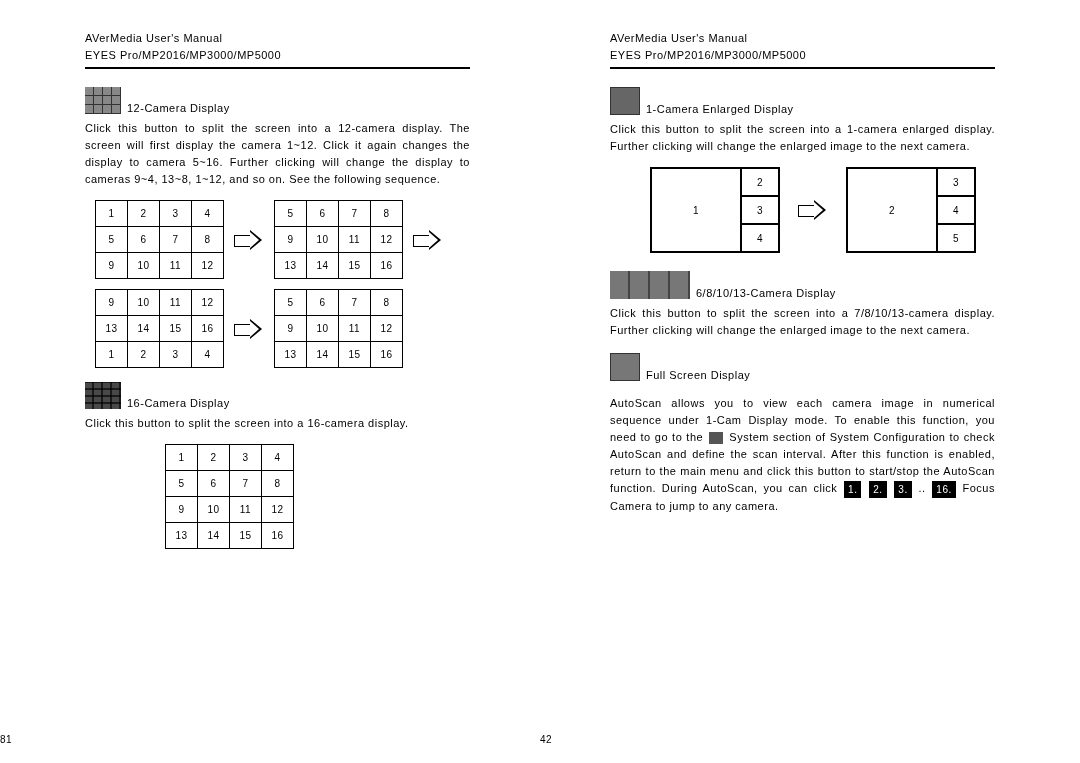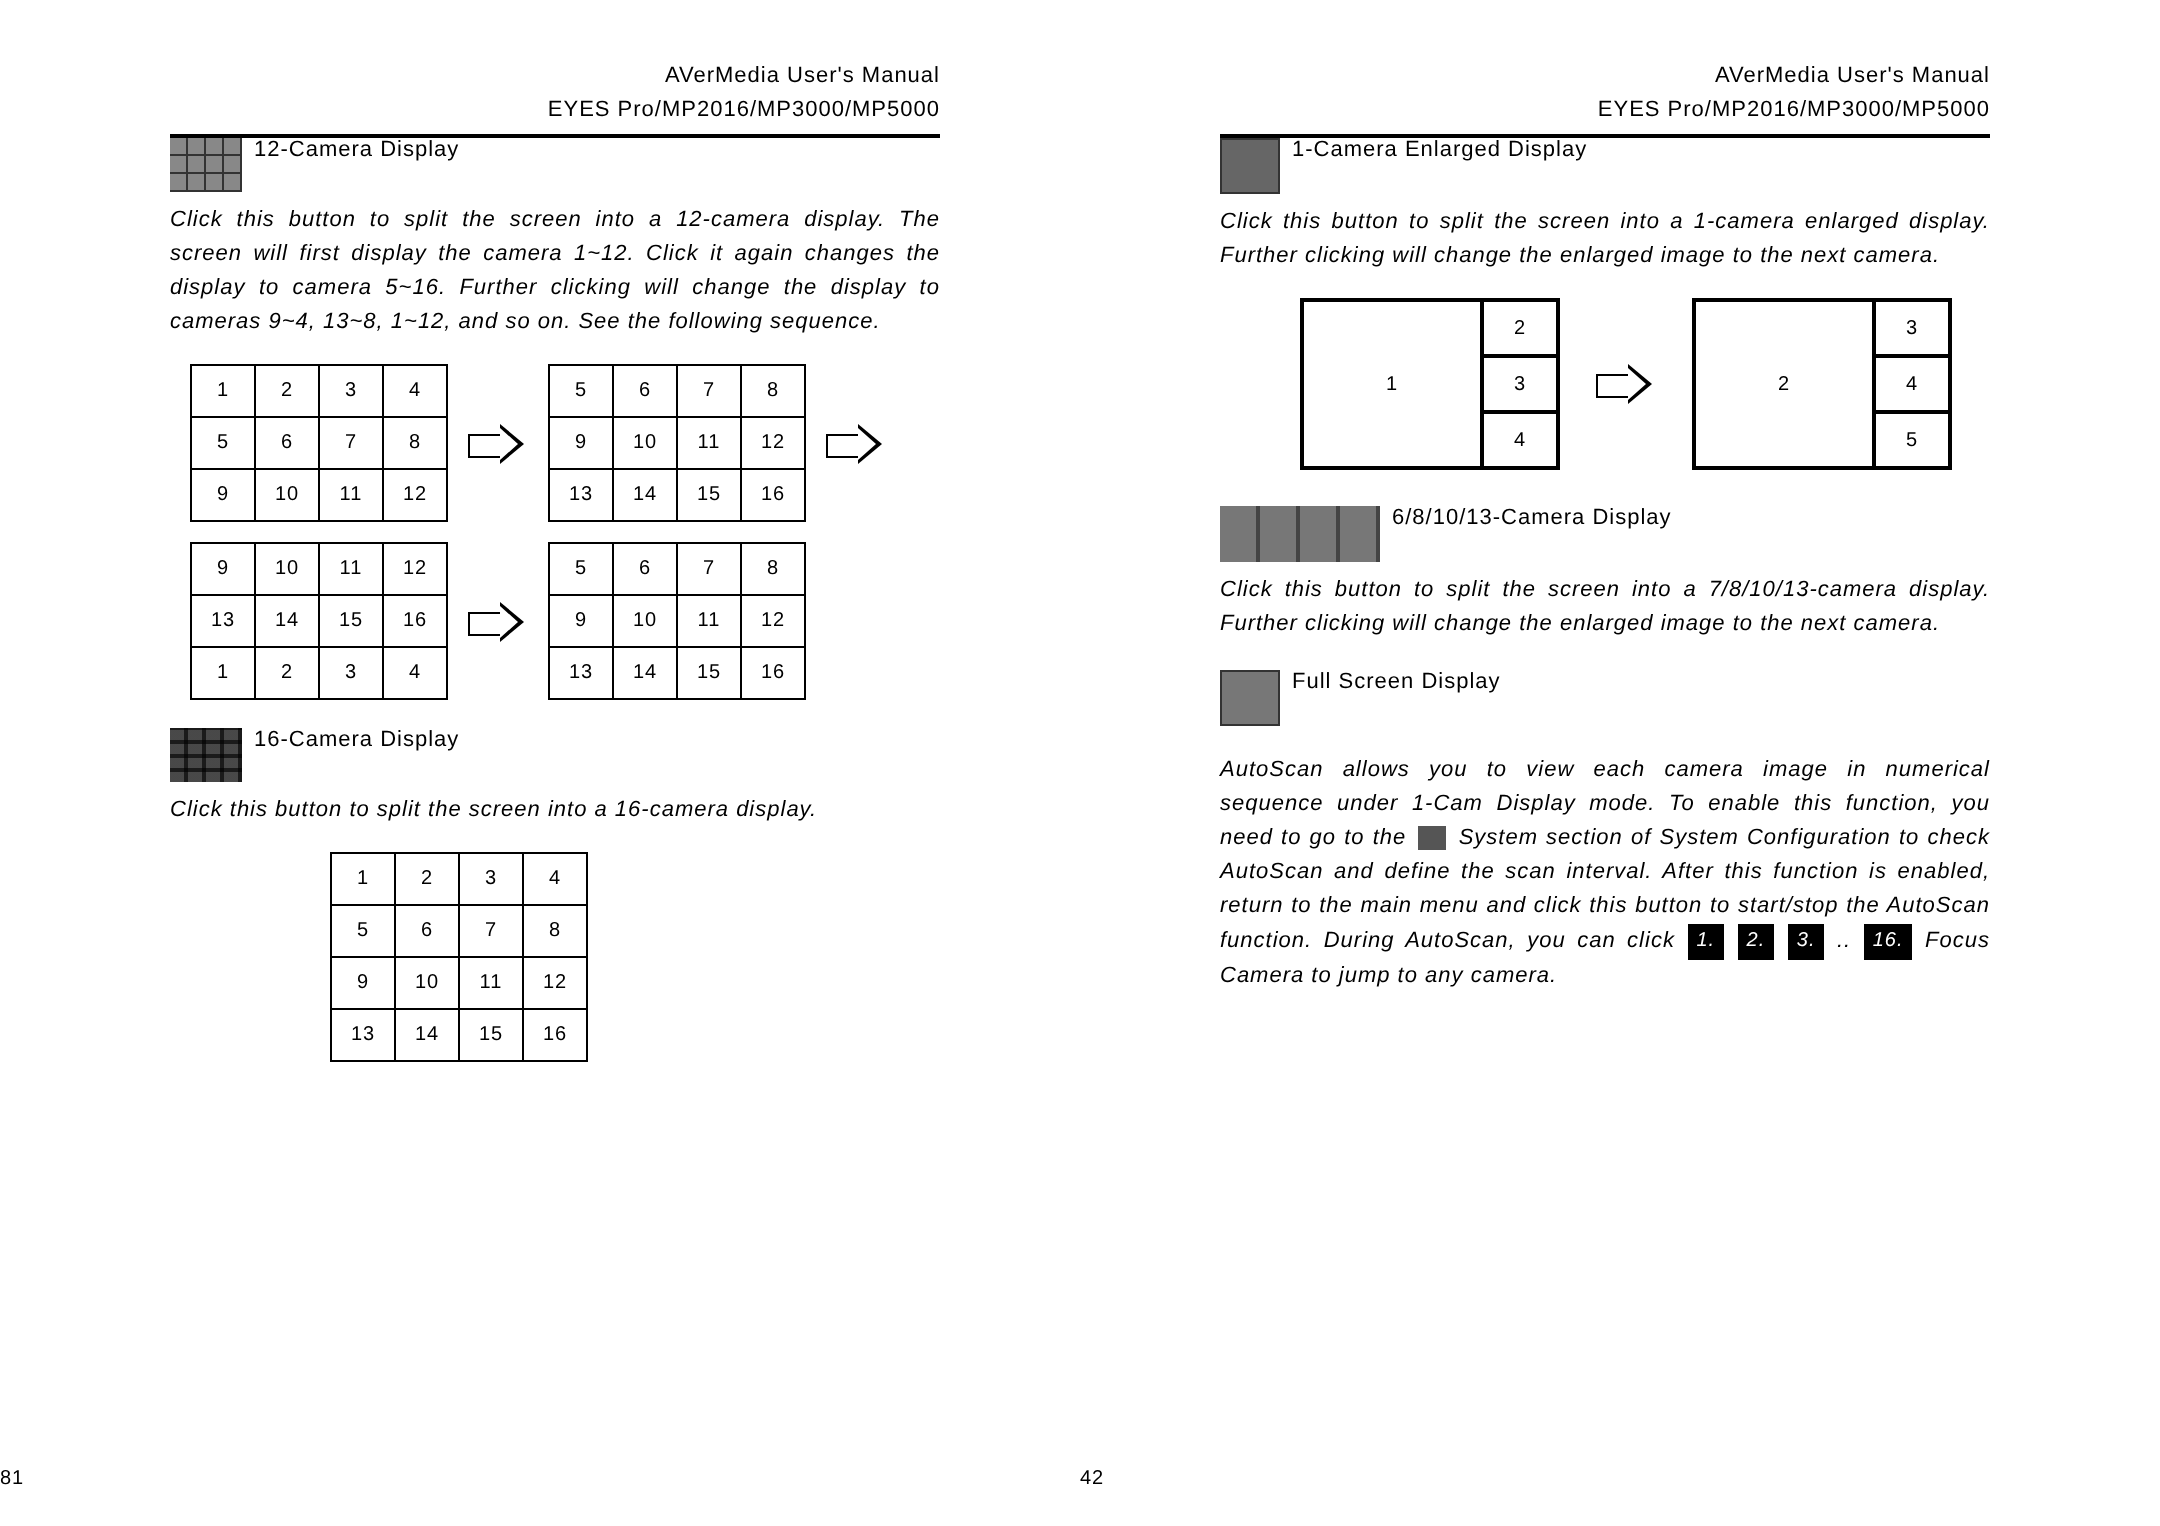--- a/index.html
+++ b/index.html
@@ -13,30 +13,32 @@
     display: flex;
     letter-spacing: 0.5px;
   }
   .page {
     width: 540px;
     padding: 30px 70px 20px 85px;
     position: relative;
   }
   .page.right { padding: 30px 85px 20px 70px; }
   .header {
-    text-align: right;
+    text-align: left;
     border-bottom: 2px solid #000;
     padding-bottom: 4px;
+    margin-bottom: 18px;
     line-height: 1.5;
   }
   .section {
     margin-bottom: 14px;
   }
   .icon-row {
     display: flex;
+    align-items: flex-end;
     gap: 6px;
     margin-bottom: 6px;
   }
   .icon {
     width: 34px;
     height: 28px;
     background: #555;
     display: inline-block;
     flex-shrink: 0;
   }
@@ -93,21 +95,20 @@
     color:#ccc;
     position:absolute;
     left:7px; top:5px;
     font-size:14px;
   }
   .label { font-weight: normal; }
   .para {
     line-height: 1.55;
     text-align: justify;
     margin-bottom: 12px;
-    font-style: italic;
   }
   .grids-row {
     display:flex;
     align-items:center;
     gap:10px;
     margin: 10px 0 10px 10px;
   }
   table.camgrid {
     border-collapse: collapse;
   }

